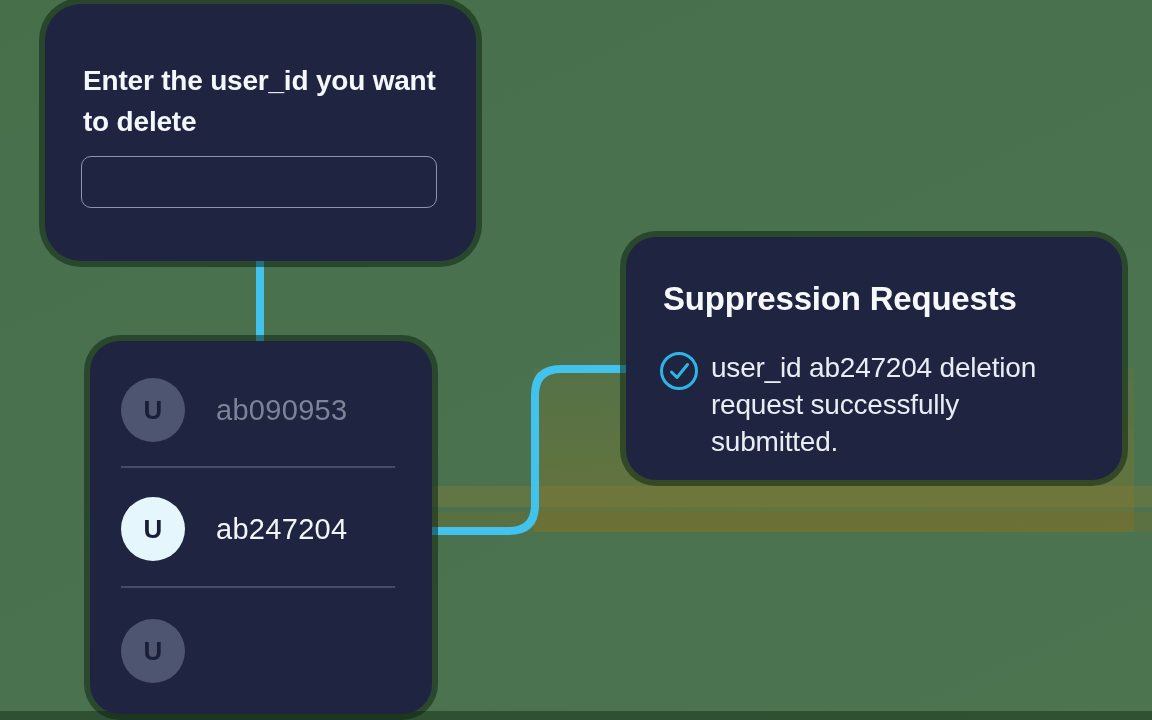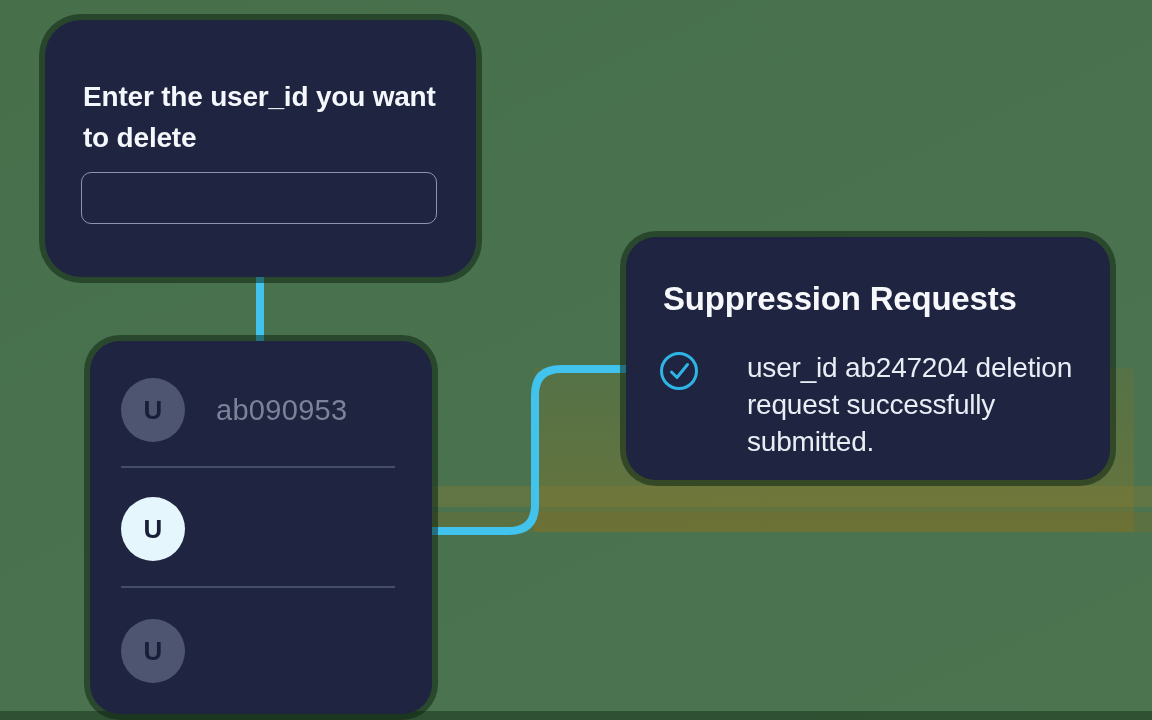--- a/index.html
+++ b/index.html
@@ -26,21 +26,21 @@
     position:absolute; left:256px; top:260px; width:8px; height:84px;
     background:#41C3EE;
   }
   .conn-elbow { position:absolute; left:430px; top:360px; width:200px; height:180px; }
 
   
   .card {
     position:absolute; background:#1F2441;
     box-shadow:0 0 0 6px rgba(8,30,11,0.5);
   }
-  .card1 { left:45px; top:4px; width:431px; height:257px; border-radius:36px;margin-top:16px; }
+  .card1 { left:45px; top:4px; width:431px; height:257px; border-radius:36px; }
   .card1 .title {
     position:absolute; left:38px; top:56px; width:370px;
     font-size:28px; font-weight:bold; line-height:41px; letter-spacing:-0.2px;
     color:#F4F7FB;
   }
   .idinput {
     position:absolute; left:36px; top:152px; width:356px; height:52px;
     box-sizing:border-box; border:1.5px solid #8D95AA; border-radius:10px;
     background:transparent; outline:none; color:#F4F7FB;
     font-size:24px; padding:0 14px;
@@ -58,28 +58,28 @@
     background:#4E5571; color:#191F38;
     display:flex; align-items:center; justify-content:center;
     font-size:26px; font-weight:bold; flex:0 0 auto;
   }
   .urow.highlight .avatar { background:#E6F6FD; }
   .uid { font-size:29px; color:#7B8398; letter-spacing:0.3px;margin-left:12px; }
   .urow.highlight .uid { color:#F2F6FA; }
   .sep { position:absolute; left:31px; width:274px; height:2px; background:#454E68; }
   .sep1 { top:125px; } .sep2 { top:245px; }
 
-  .card3 { left:626px; top:237px; width:484px; height:243px; border-radius:30px; }
+  .card3 { left:626px; top:237px; width:484px; height:243px; border-radius:30px;padding-left:12px; }
   .card3 .title {
     position:absolute; left:37px; top:43px;
     font-size:33px; font-weight:bold; letter-spacing:-0.2px; color:#F6F8FB;
   }
   .status-row {
     position:absolute; left:33px; top:112px;
-    display:flex; align-items:flex-start; gap:48px;
+    display:flex; align-items:flex-start; gap:12px;
   }
   .status-row .msg {
     width:332px; font-size:28px; line-height:37px; letter-spacing:-0.2px;
     color:#E9EEF5;
   }
   .check-icon { margin-top:2px; flex:0 0 auto; }
 </style>
 </head>
 <body>
 
@@ -105,20 +105,21 @@
       <div class="avatar">
         <span>U</span>
       </div>
       <span class="uid">ab090953</span>
     </div>
     <div class="sep sep1"></div>
     <div class="urow urow2 highlight">
       <div class="avatar">
         <span>U</span>
       </div>
+      <span class="uid">ab247204</span>
     </div>
     <div class="sep sep2"></div>
     <div class="urow urow3">
       <div class="avatar">
         <span>U</span>
       </div>
     </div>
   </section>
 
   <section class="card card3">

